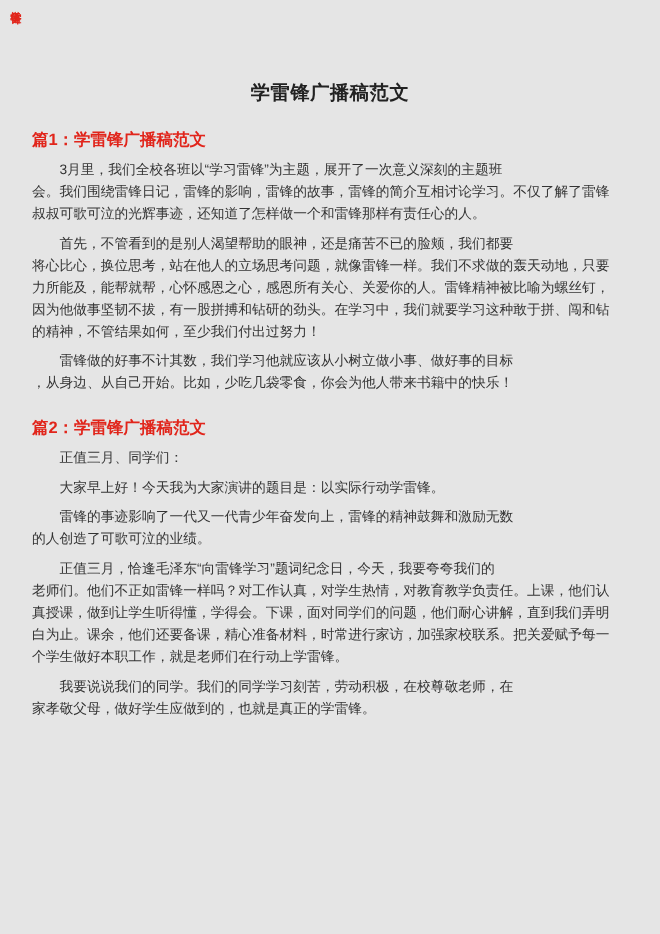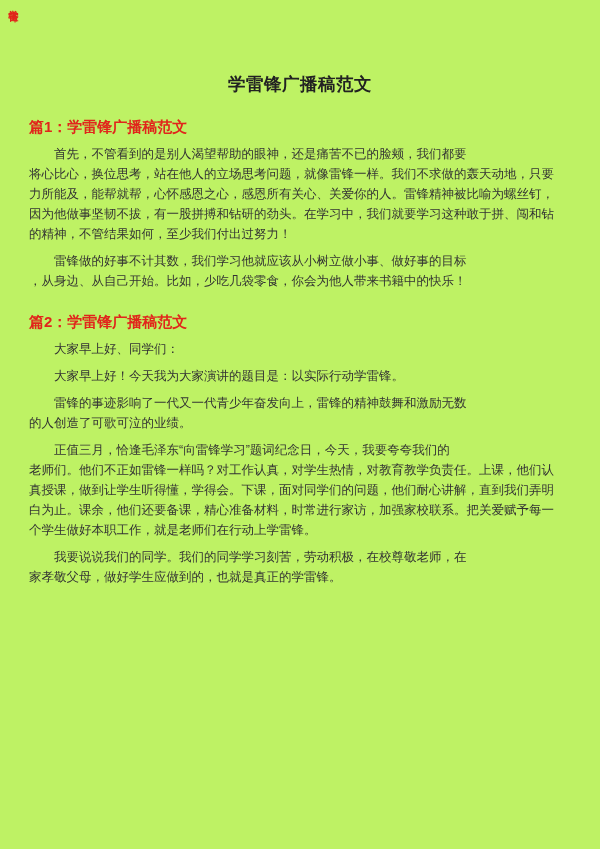--- a/index.html
+++ b/index.html
@@ -1,19 +1,19 @@
 <!DOCTYPE html>
 <html><head>
 <meta charset="utf-8">
 <style>
   html,body { margin:0; padding:0; background:#ffffff; }
   .page {
     position:relative;
     width:600px; height:849px;
-    background:#bef264;
+    background:#e5e5e5;
     overflow:hidden;
     font-family:"Liberation Sans","DejaVu Sans",sans-serif;
   }
   .corner-mark {
     position:absolute; top:2px; left:8px;
     color:#e1251b; font-size:10px; line-height:11px;
     writing-mode:vertical-rl; letter-spacing:1px;
     font-weight:700;
   }
   .doc-title {
@@ -39,30 +39,33 @@
 
 <div class="page">
 
   <div class="corner-mark">学雷锋</div>
 
   <h1 class="doc-title">学雷锋广播稿范文</h1>
 
   <div class="content">
 
     <h2 class="section-heading">篇1：学雷锋广播稿范文</h2>
+    <p class="para">　　3月里，我们全校各班以“学习雷锋”为主题，展开了一次意义深刻的主题班
+会。我们围绕雷锋日记，雷锋的影响，雷锋的故事，雷锋的简介互相讨论学习。不仅了解了雷锋
+叔叔可歌可泣的光辉事迹，还知道了怎样做一个和雷锋那样有责任心的人。</p>
     <p class="para">　　首先，不管看到的是别人渴望帮助的眼神，还是痛苦不已的脸颊，我们都要
 将心比心，换位思考，站在他人的立场思考问题，就像雷锋一样。我们不求做的轰天动地，只要
 力所能及，能帮就帮，心怀感恩之心，感恩所有关心、关爱你的人。雷锋精神被比喻为螺丝钉，
 因为他做事坚韧不拔，有一股拼搏和钻研的劲头。在学习中，我们就要学习这种敢于拼、闯和钻
 的精神，不管结果如何，至少我们付出过努力！</p>
     <p class="para">　　雷锋做的好事不计其数，我们学习他就应该从小树立做小事、做好事的目标
 ，从身边、从自己开始。比如，少吃几袋零食，你会为他人带来书籍中的快乐！</p>
 
     <h2 class="section-heading">篇2：学雷锋广播稿范文</h2>
-    <p class="para">　　大家早上好、同学们：</p>
+    <p class="para">　　正值三月、同学们：</p>
     <p class="para">　　大家早上好！今天我为大家演讲的题目是：以实际行动学雷锋。</p>
     <p class="para">　　雷锋的事迹影响了一代又一代青少年奋发向上，雷锋的精神鼓舞和激励无数
 的人创造了可歌可泣的业绩。</p>
     <p class="para">　　正值三月，恰逢毛泽东“向雷锋学习”题词纪念日，今天，我要夸夸我们的
 老师们。他们不正如雷锋一样吗？对工作认真，对学生热情，对教育教学负责任。上课，他们认
 真授课，做到让学生听得懂，学得会。下课，面对同学们的问题，他们耐心讲解，直到我们弄明
 白为止。课余，他们还要备课，精心准备材料，时常进行家访，加强家校联系。把关爱赋予每一
 个学生做好本职工作，就是老师们在行动上学雷锋。</p>
     <p class="para">　　我要说说我们的同学。我们的同学学习刻苦，劳动积极，在校尊敬老师，在
 家孝敬父母，做好学生应做到的，也就是真正的学雷锋。</p>

